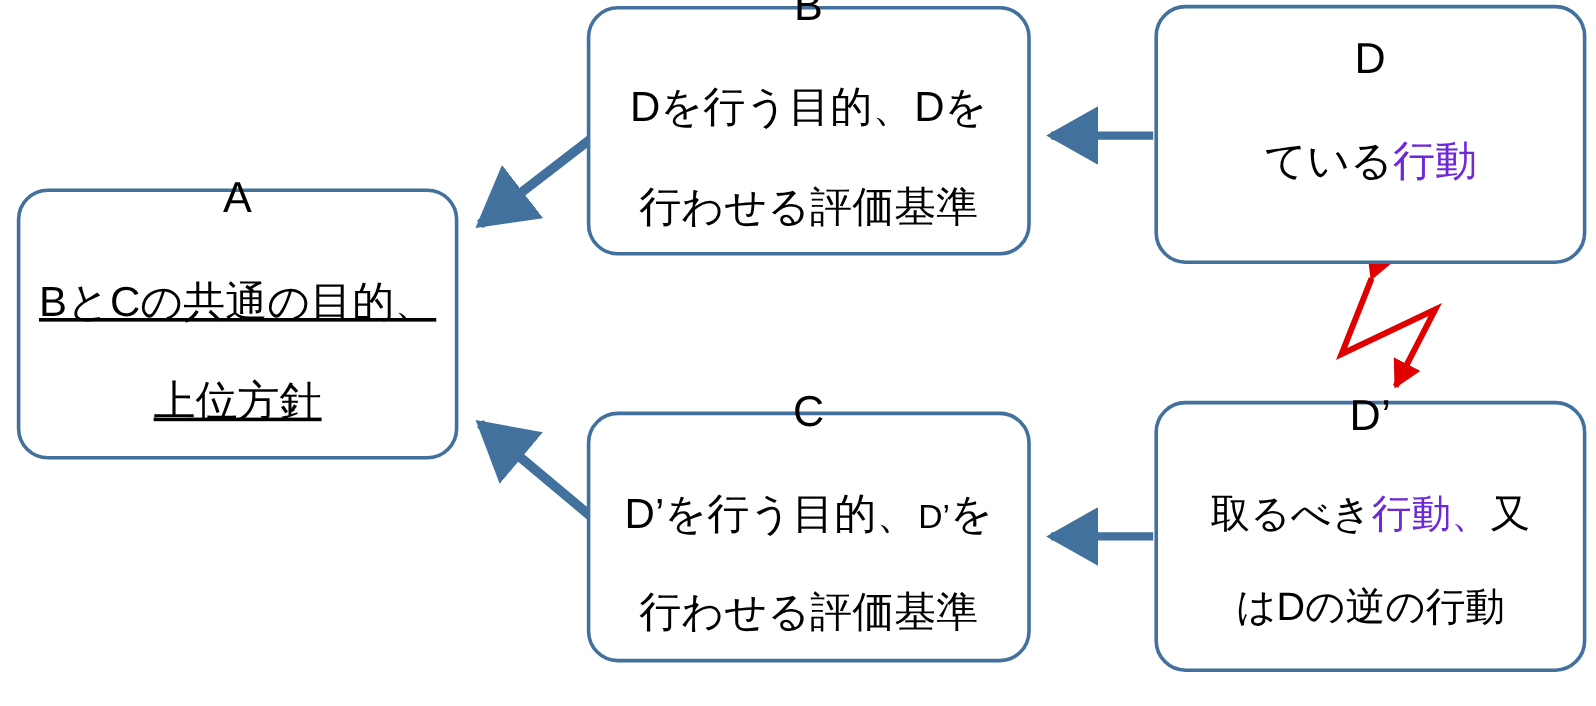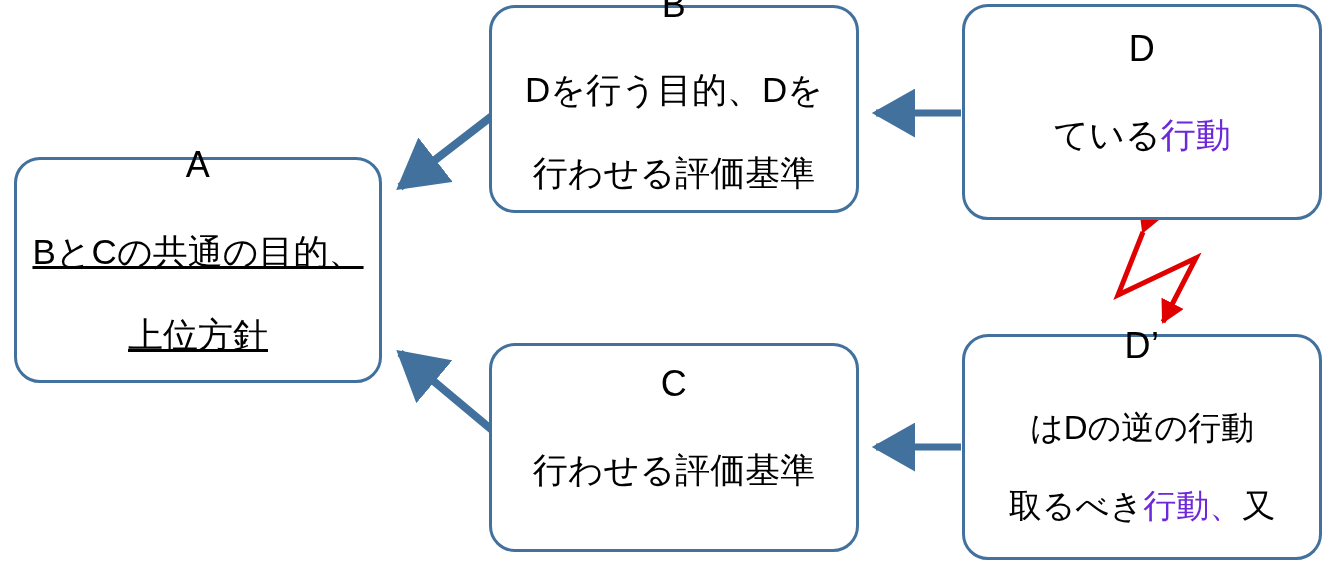--- a/index.html
+++ b/index.html
@@ -115,32 +115,33 @@
     <div class="tag">B</div>
     <div class="body">
       <div>Dを行う目的、Dを</div>
       <div>行わせる評価基準</div>
     </div>
   </div>
 
   <div class="node" id="node-c">
     <div class="tag">C</div>
     <div class="body">
+      <div><span>D</span><span>’を行う目的、</span><span class="small">D’</span><span>を</span></div>
       <div>行わせる評価基準</div>
     </div>
   </div>
 
   <div class="node" id="node-d">
     <div class="tag">D</div>
     <div class="body">
       <div><span>ている</span><span class="red">行動</span></div>
     </div>
   </div>
 
   <div class="node" id="node-dp">
     <div class="tag">D’</div>
     <div class="body">
+      <div><span>取るべき</span><span class="red">行動、</span><span>又</span></div>
       <div>はDの逆の行動</div>
-      <div><span>取るべき</span><span class="red">行動、</span><span>又</span></div>
     </div>
   </div>
 
 </div>
 
 </body></html>

